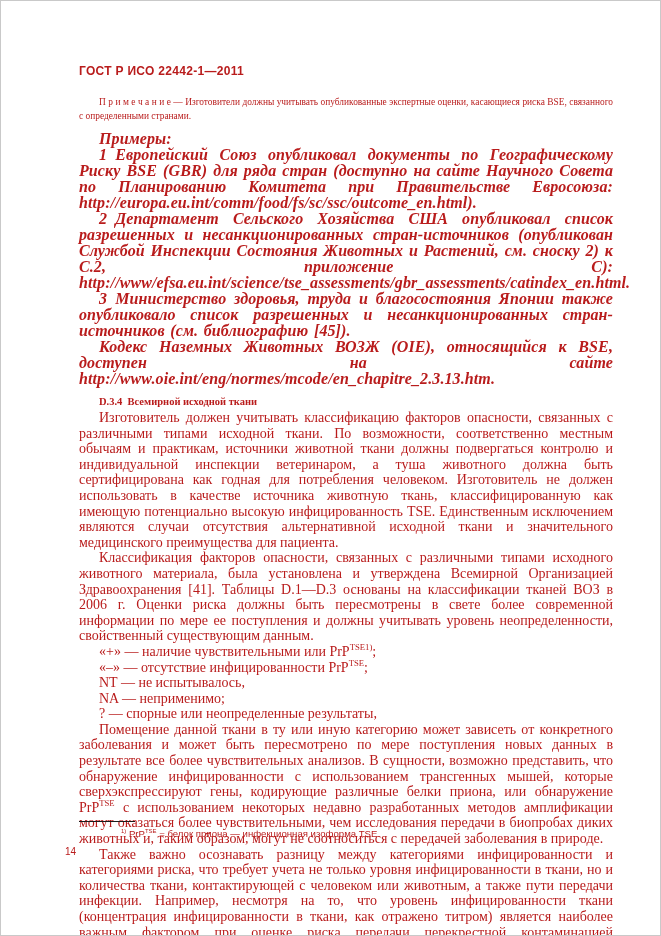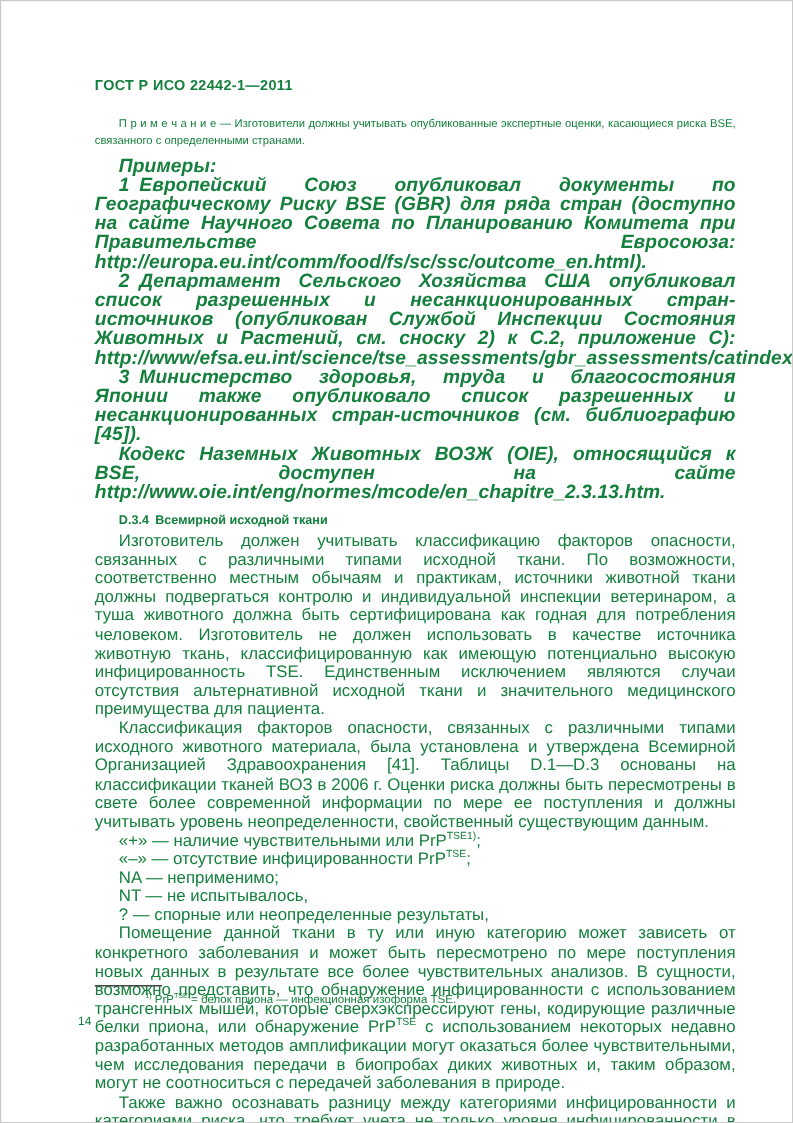--- a/index.html
+++ b/index.html
@@ -4,38 +4,38 @@
 <style>
   html, body { margin: 0; padding: 0; background: #ffffff; }
   .page {
     position: relative;
     width: 661px;
     height: 936px;
     background: #ffffff;
     border: 1px solid #c9c9c9;
     box-sizing: border-box;
     font-family: "Liberation Sans", sans-serif;
-    color: #15803d;
+    color: #b91c1c;
     overflow: hidden;
   }
   .header {
     position: absolute;
     left: 78px;
     top: 63px;
     font-size: 12px;
     font-weight: bold;
     letter-spacing: 0.3px;
   }
   .content {
     position: absolute;
     left: 78px;
     top: 95px;
     width: 534px;
   }
-  .content p, .content h4 { margin: 0; }
+  .content p, .content h4 { margin: 0; font-family: Liberation Serif, serif; }
   .note {
     font-size: 9.4px;
     line-height: 13.5px;
     text-align: justify;
     text-indent: 20px;
     margin-bottom: 8px !important;
   }
   .ex {
     font-size: 16px;
     font-weight: bold;
@@ -116,23 +116,23 @@
 
     <p class="b">Изготовитель должен учитывать классификацию факторов опасности, связанных с различными типами исходной ткани. По возможности, соответственно местным обычаям и практикам, источники животной ткани должны подвергаться контролю и индивидуальной инспекции ветеринаром, а туша животного должна быть сертифицирована как годная для потребления человеком. Изготовитель не должен использовать в качестве источника животную ткань, классифицированную как имеющую потенциально высокую инфицированность TSE. Единственным исключением являются случаи отсутствия альтернативной исходной ткани и значительного медицинского преимущества для пациента.</p>
 
     <p class="b">Классификация факторов опасности, связанных с различными типами исходного животного материала, была установлена и утверждена Всемирной Организацией Здравоохранения [41]. Таблицы D.1—D.3 основаны на классификации тканей ВОЗ в 2006 г. Оценки риска должны быть пересмотрены в свете более современной информации по мере ее поступления и должны учитывать уровень неопределенности, свойственный существующим данным.</p>
 
 
     <p class="b li"><span>«+» — наличие чувствительными или PrP</span><sup>TSE1)</sup><span>;</span></p>
 
     <p class="b li"><span>«–» — отсутствие инфицированности PrP</span><sup>TSE</sup><span>;</span></p>
 
+    <p class="b li">NT — не испытывалось,</p>
+
     <p class="b li">NA — неприменимо;</p>
-
-    <p class="b li">NT — не испытывалось,</p>
 
     <p class="b li">? — спорные или неопределенные результаты,</p>
 
 
     <p class="b"><span>Помещение данной ткани в ту или иную категорию может зависеть от конкретного заболевания и может быть пересмотрено по мере поступления новых данных в результате все более чувствительных анализов. В сущности, возможно представить, что обнаружение инфицированности с использованием трансгенных мышей, которые сверхэкспрессируют гены, кодирующие различные белки приона, или обнаружение PrP</span><sup>TSE</sup><span> с использованием некоторых недавно разработанных методов амплификации могут оказаться более чувствительными, чем исследования передачи в биопробах диких животных и, таким образом, могут не соотноситься с передачей заболевания в природе.</span></p>
 
     <p class="b">Также важно осознавать разницу между категориями инфицированности и категориями риска, что требует учета не только уровня инфицированности в ткани, но и количества ткани, контактирующей с человеком или животным, а также пути передачи инфекции. Например, несмотря на то, что уровень инфицированности ткани (концентрация инфицированности в ткани, как отражено титром) является наиболее важным фактором при оценке риска передачи перекрестной контаминацией инструментов во время хирургических процедур (например, нейрохирургия по сравнению с общей хирургией), это только одна определяющая риска передачи путем переливания крови, при котором большое количество материала с низкой инфицированностью вводится непосредственно в систему кровообращения, или риска передачи через пищу, который вне зависимости от высокой или низкой инфицированности, включает относительно неэффективный пероральный путь инфицирования.</p>
 
   </div>
 

